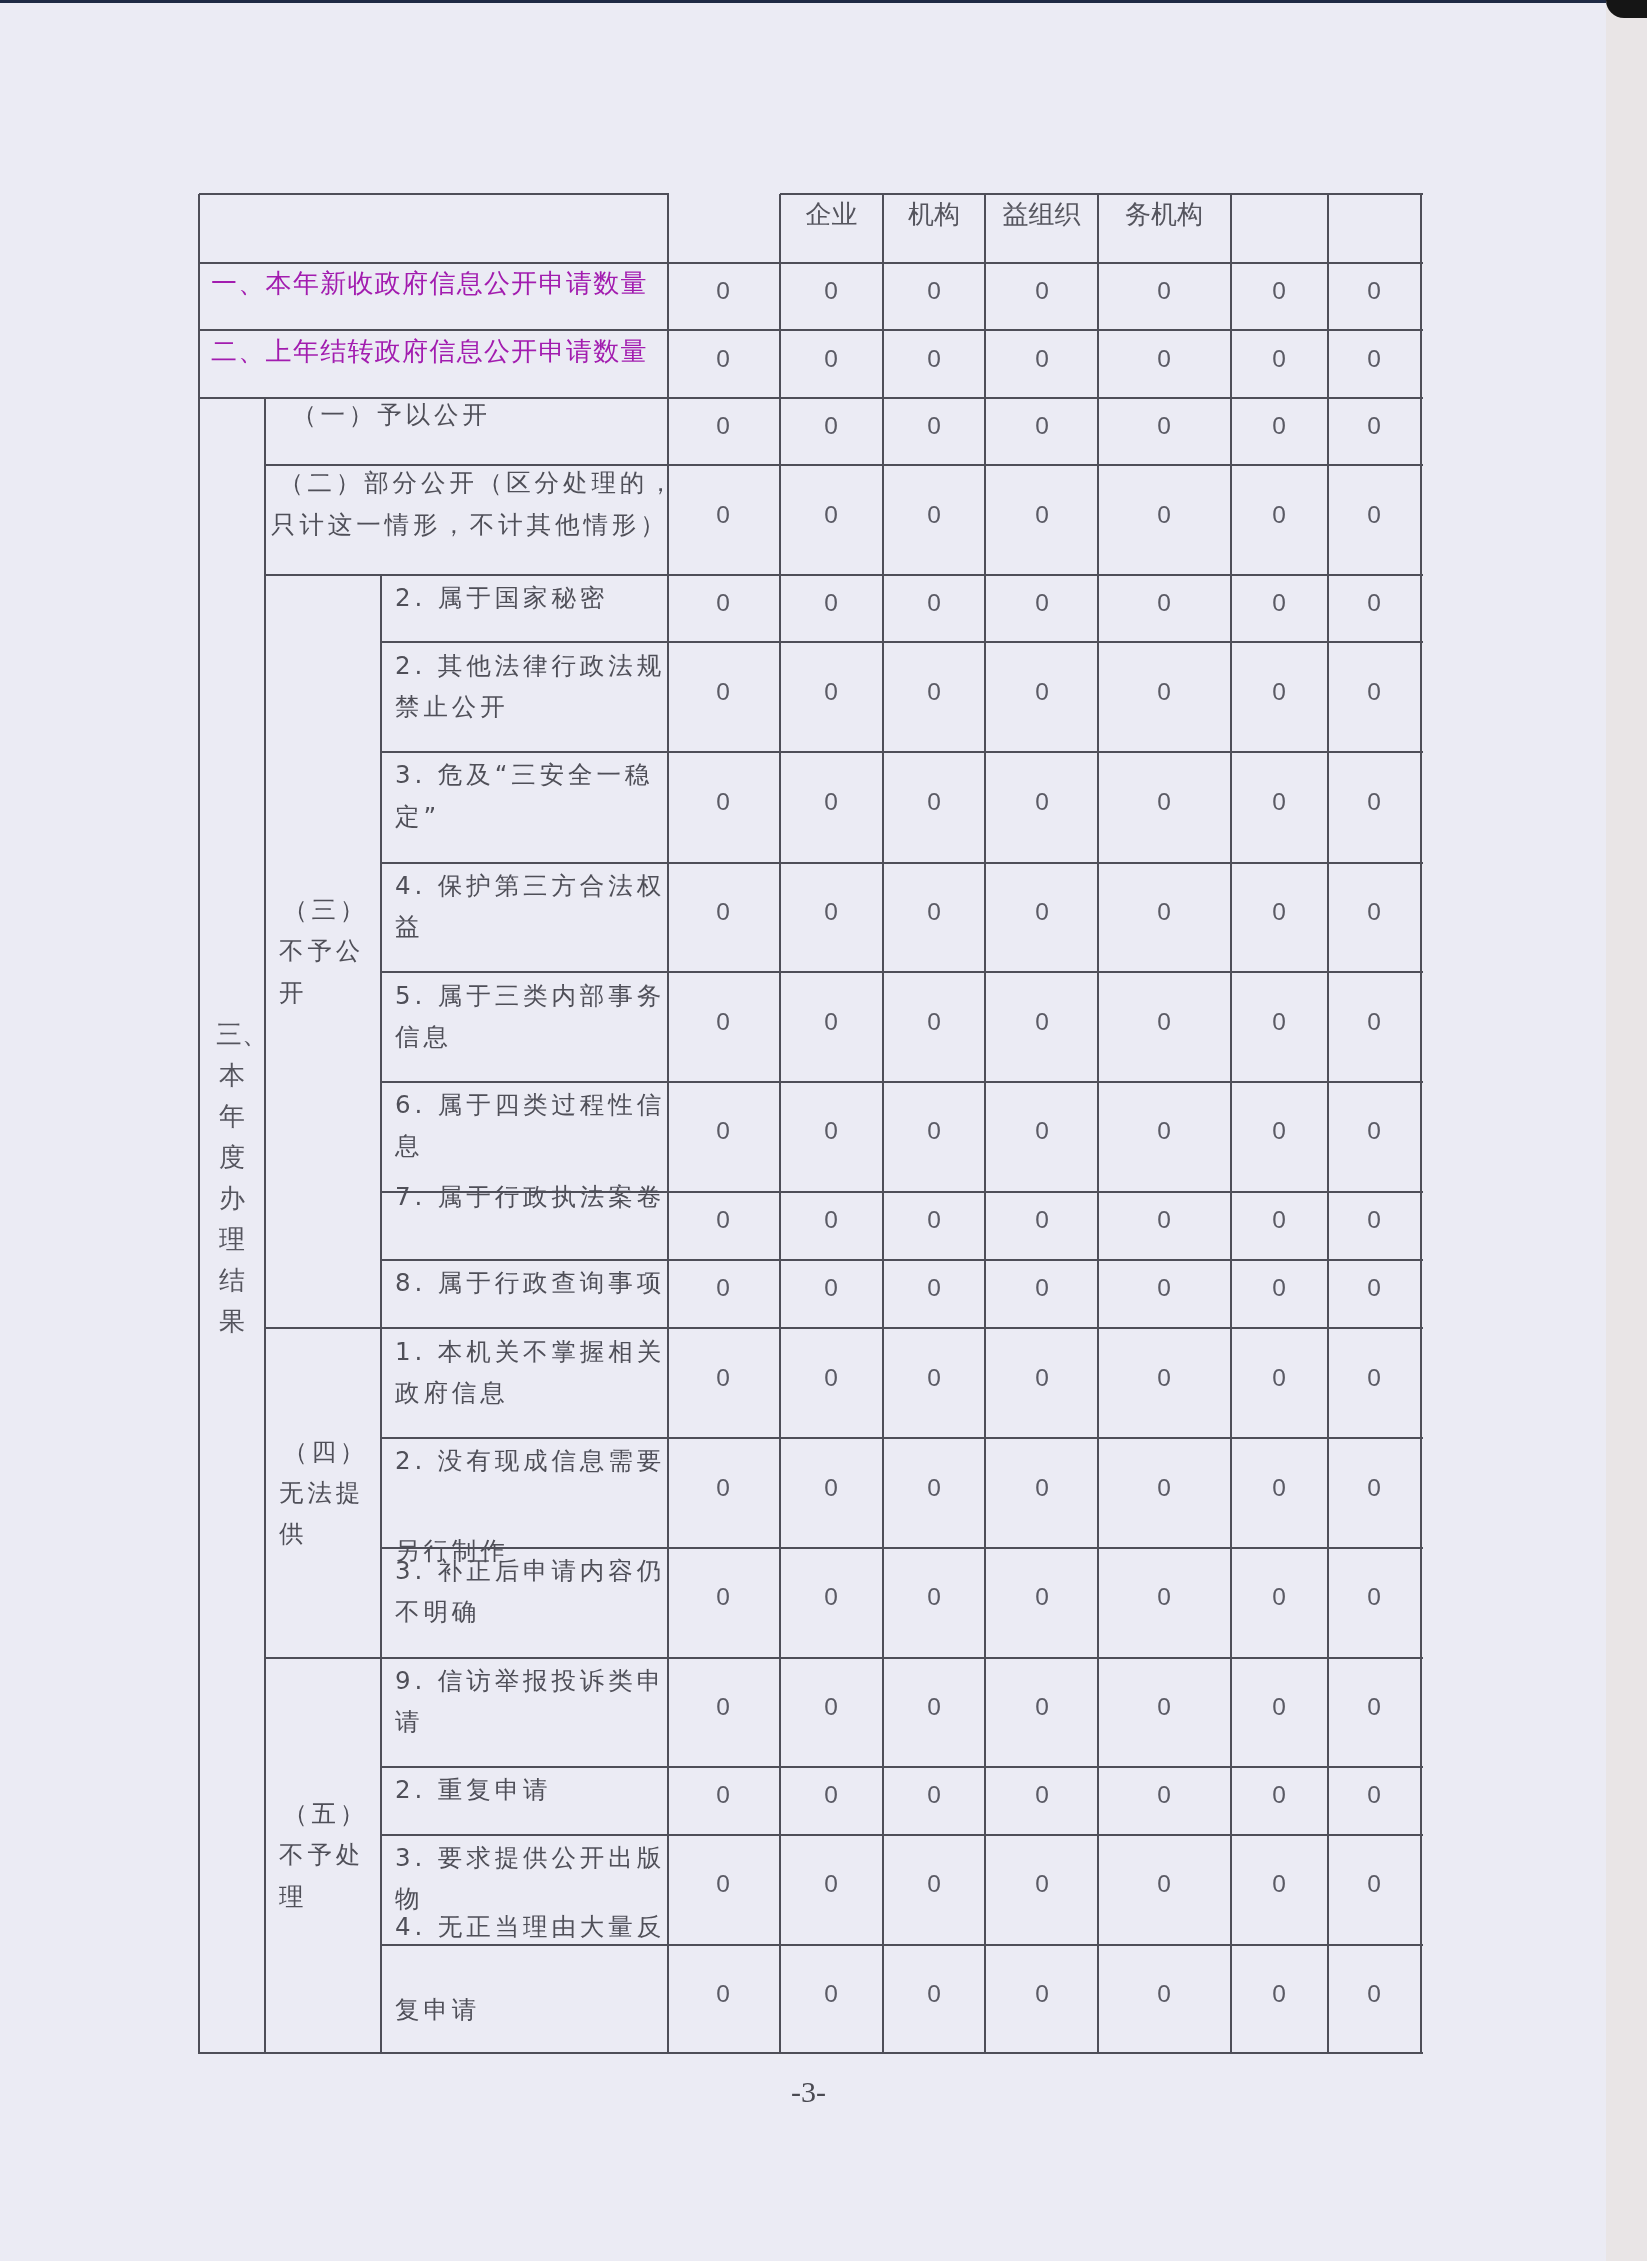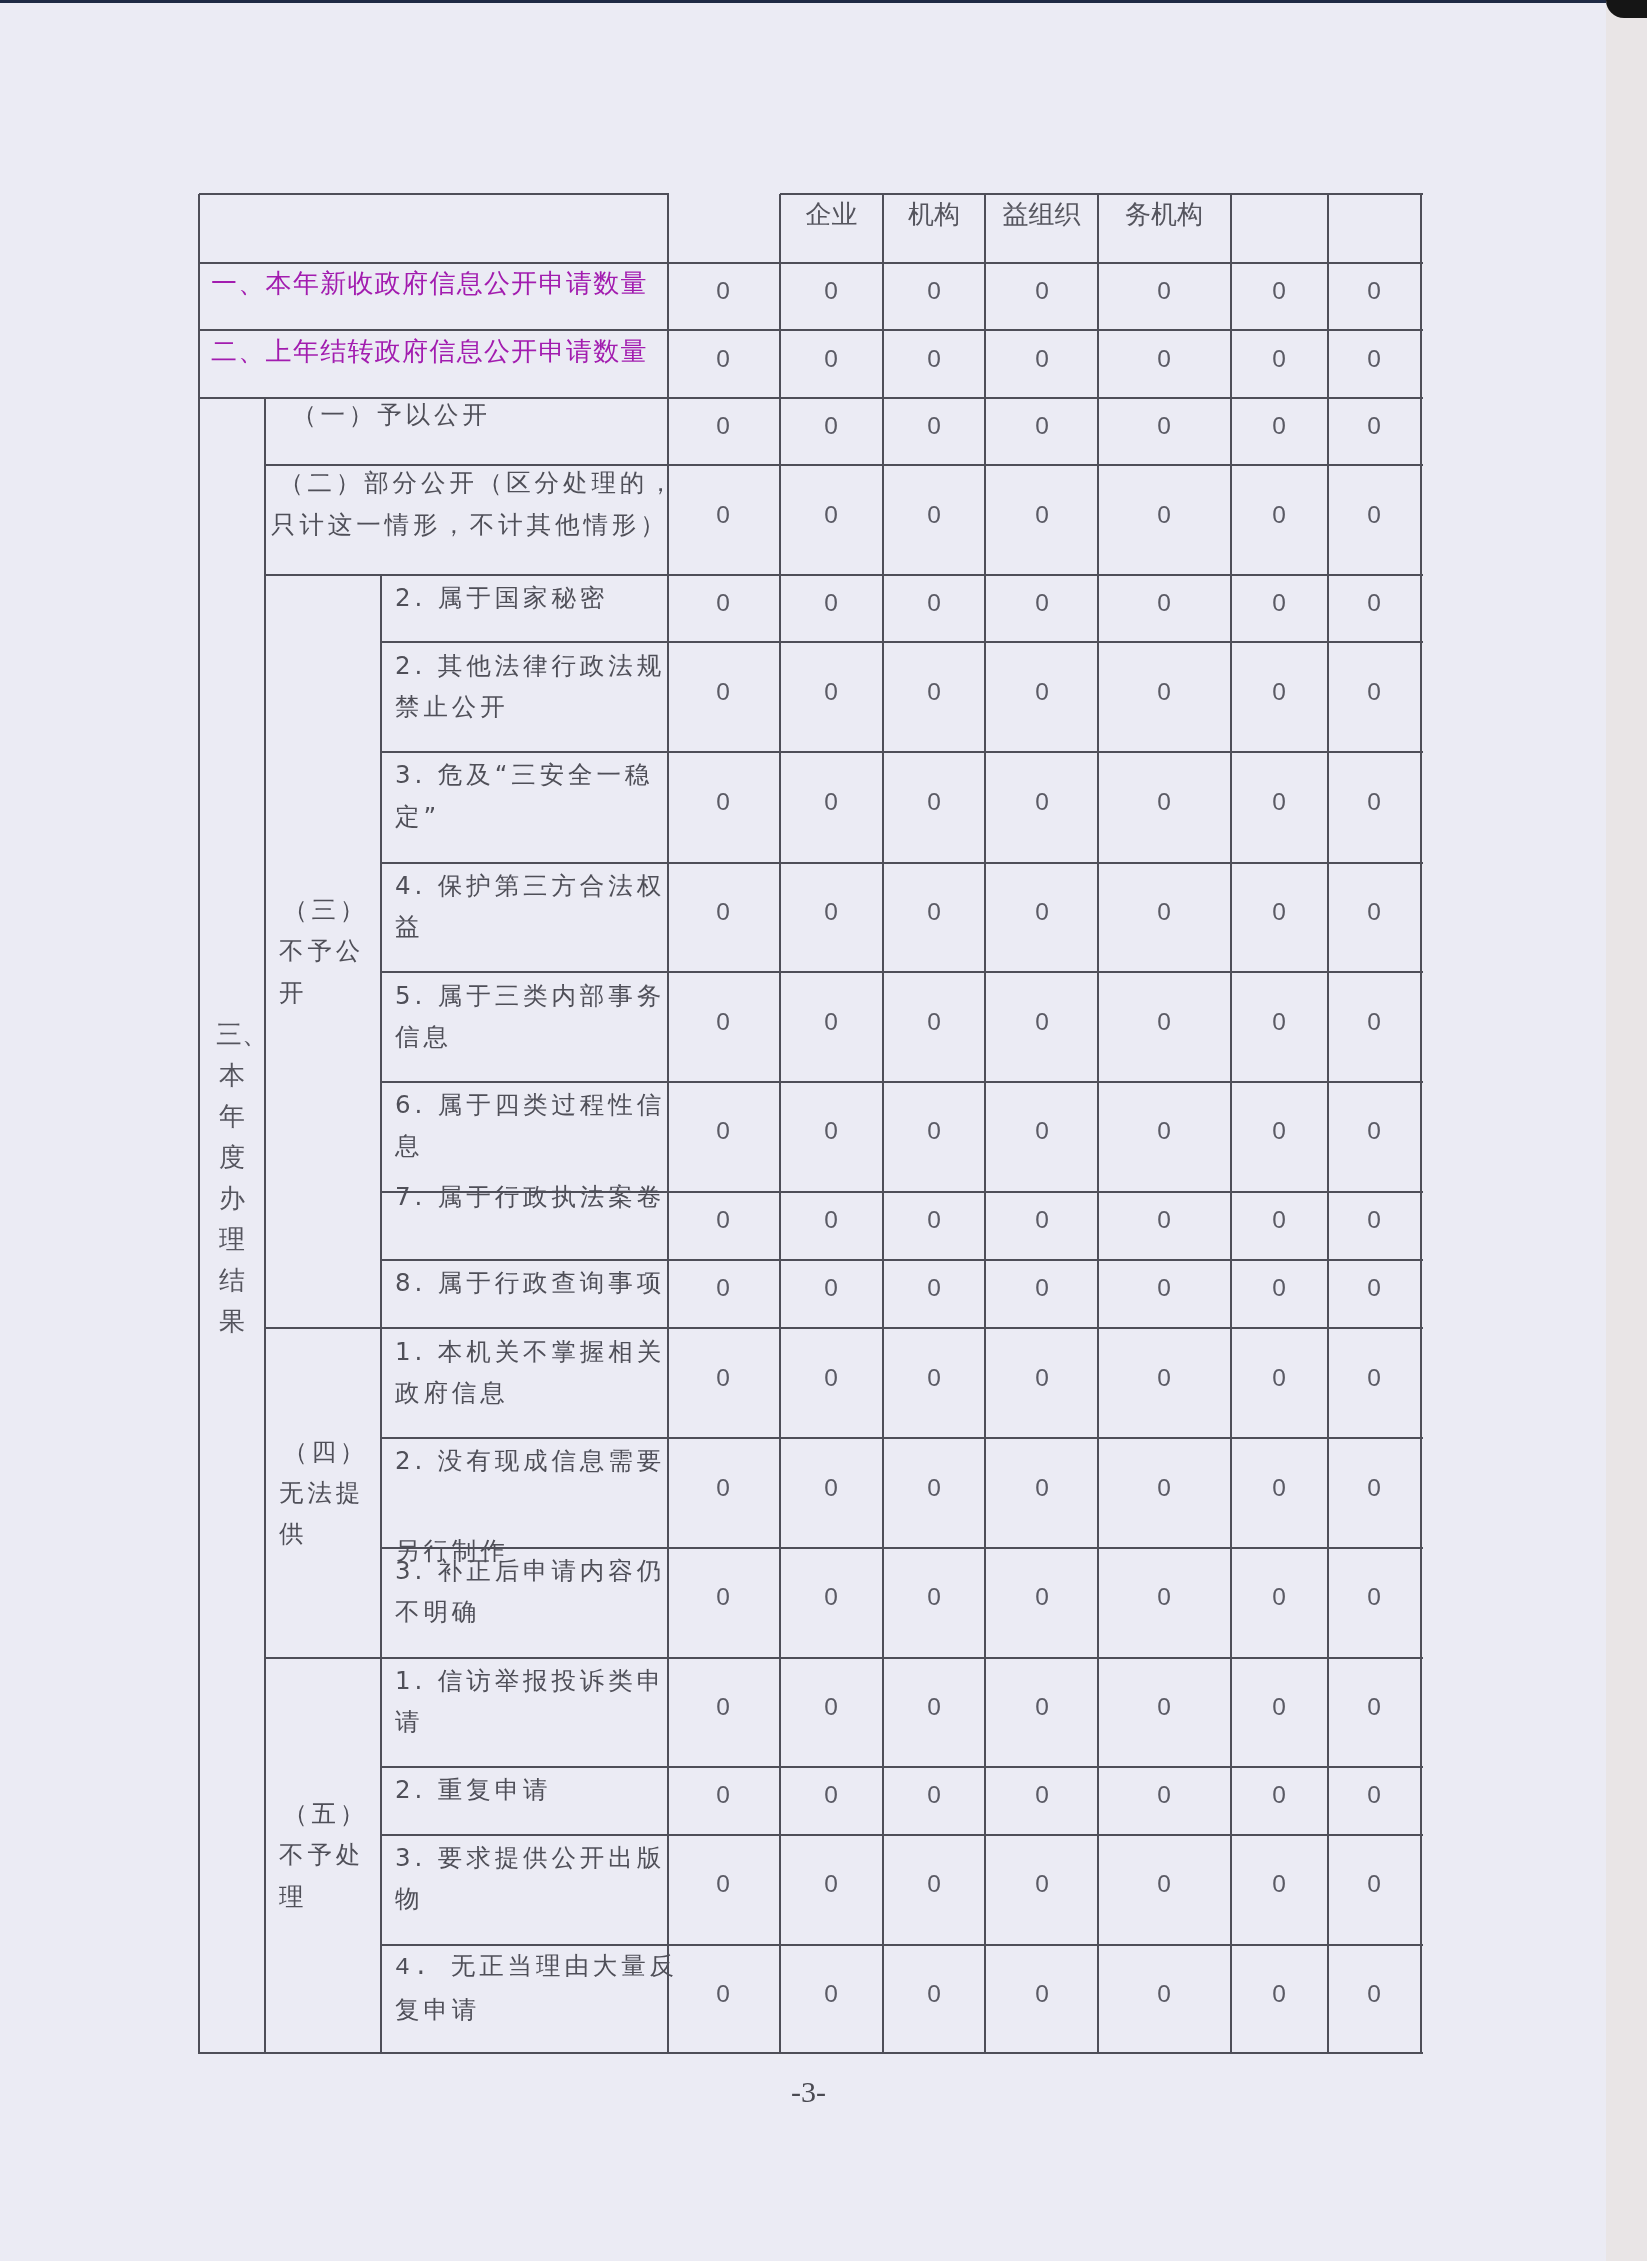--- a/index.html
+++ b/index.html
@@ -207,21 +207,21 @@
       <div class="num" style="left: 710px; top: 1584px;">0</div>
       <div class="num" style="left: 818px; top: 1584px;">0</div>
       <div class="num" style="left: 921px; top: 1584px;">0</div>
       <div class="num" style="left: 1029px; top: 1584px;">0</div>
       <div class="num" style="left: 1151px; top: 1584px;">0</div>
       <div class="num" style="left: 1266px; top: 1584px;">0</div>
       <div class="num" style="left: 1361px; top: 1584px;">0</div>
       <div class="group-label" style="left: 283px; top: 1793px;">（五）</div>
       <div class="group-label" style="left: 279px; top: 1834px;">不予处</div>
       <div class="group-label" style="left: 279px; top: 1876px;">理</div>
-      <div class="cell-text" style="left: 395px; top: 1660px;">1. 信访举报投诉类申</div>
+      <div class="cell-text" style="left: 395px; top: 1660px;">9. 信访举报投诉类申</div>
       <div class="cell-text" style="left: 395px; top: 1701px;">请</div>
       <div class="num" style="left: 710px; top: 1694px;">0</div>
       <div class="num" style="left: 818px; top: 1694px;">0</div>
       <div class="num" style="left: 921px; top: 1694px;">0</div>
       <div class="num" style="left: 1029px; top: 1694px;">0</div>
       <div class="num" style="left: 1151px; top: 1694px;">0</div>
       <div class="num" style="left: 1266px; top: 1694px;">0</div>
       <div class="num" style="left: 1361px; top: 1694px;">0</div>
       <div class="cell-text" style="left: 395px; top: 1769px;">2. 重复申请</div>
       <div class="num" style="left: 710px; top: 1782px;">0</div>
@@ -233,21 +233,21 @@
       <div class="num" style="left: 1361px; top: 1782px;">0</div>
       <div class="cell-text" style="left: 395px; top: 1837px;">3. 要求提供公开出版</div>
       <div class="cell-text" style="left: 395px; top: 1878px;">物</div>
       <div class="num" style="left: 710px; top: 1871px;">0</div>
       <div class="num" style="left: 818px; top: 1871px;">0</div>
       <div class="num" style="left: 921px; top: 1871px;">0</div>
       <div class="num" style="left: 1029px; top: 1871px;">0</div>
       <div class="num" style="left: 1151px; top: 1871px;">0</div>
       <div class="num" style="left: 1266px; top: 1871px;">0</div>
       <div class="num" style="left: 1361px; top: 1871px;">0</div>
-      <div class="cell-text" style="left: 395px; top: 1947px; font-family: Liberation Mono, monospace;">4. 无正当理由大量反</div>
+      <div class="cell-text" style="left: 395px; top: 1906px;">4. 无正当理由大量反</div>
       <div class="cell-text" style="left: 395px; top: 1989px;">复申请</div>
       <div class="num" style="left: 710px; top: 1981px;">0</div>
       <div class="num" style="left: 818px; top: 1981px;">0</div>
       <div class="num" style="left: 921px; top: 1981px;">0</div>
       <div class="num" style="left: 1029px; top: 1981px;">0</div>
       <div class="num" style="left: 1151px; top: 1981px;">0</div>
       <div class="num" style="left: 1266px; top: 1981px;">0</div>
       <div class="num" style="left: 1361px; top: 1981px;">0</div>
     </div>
   <div class="page-number">-3-</div>

